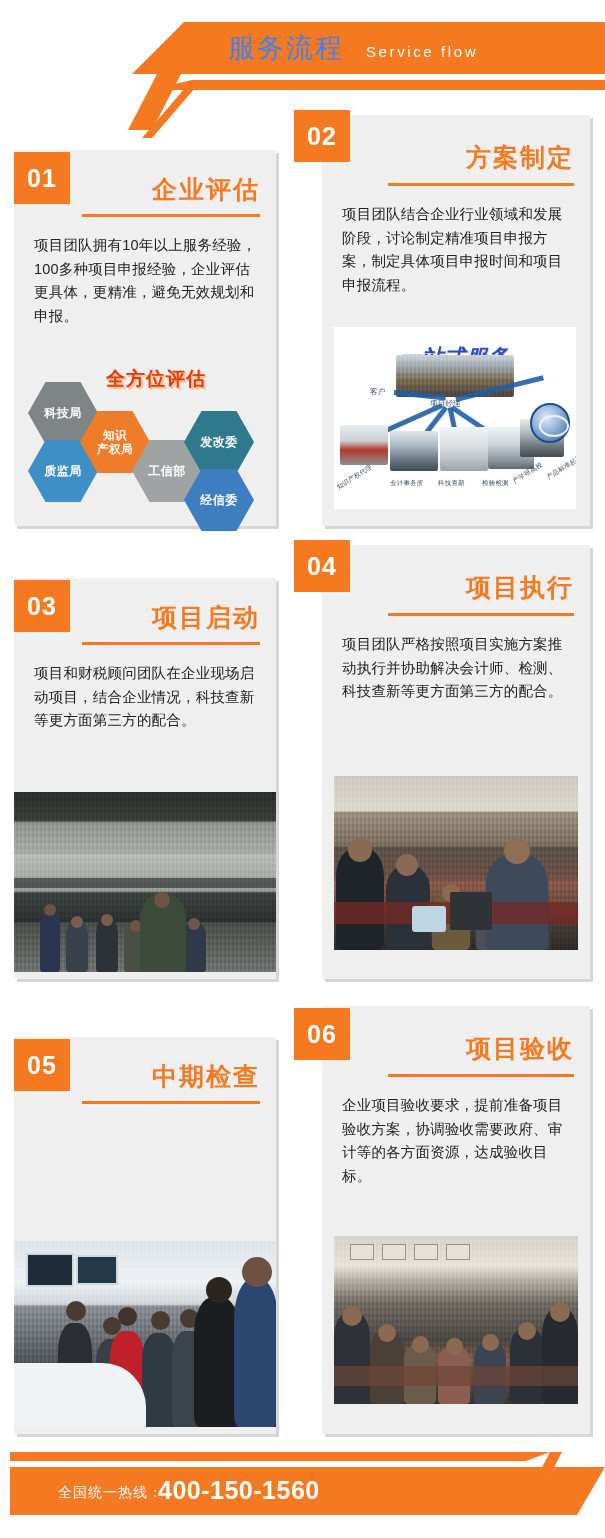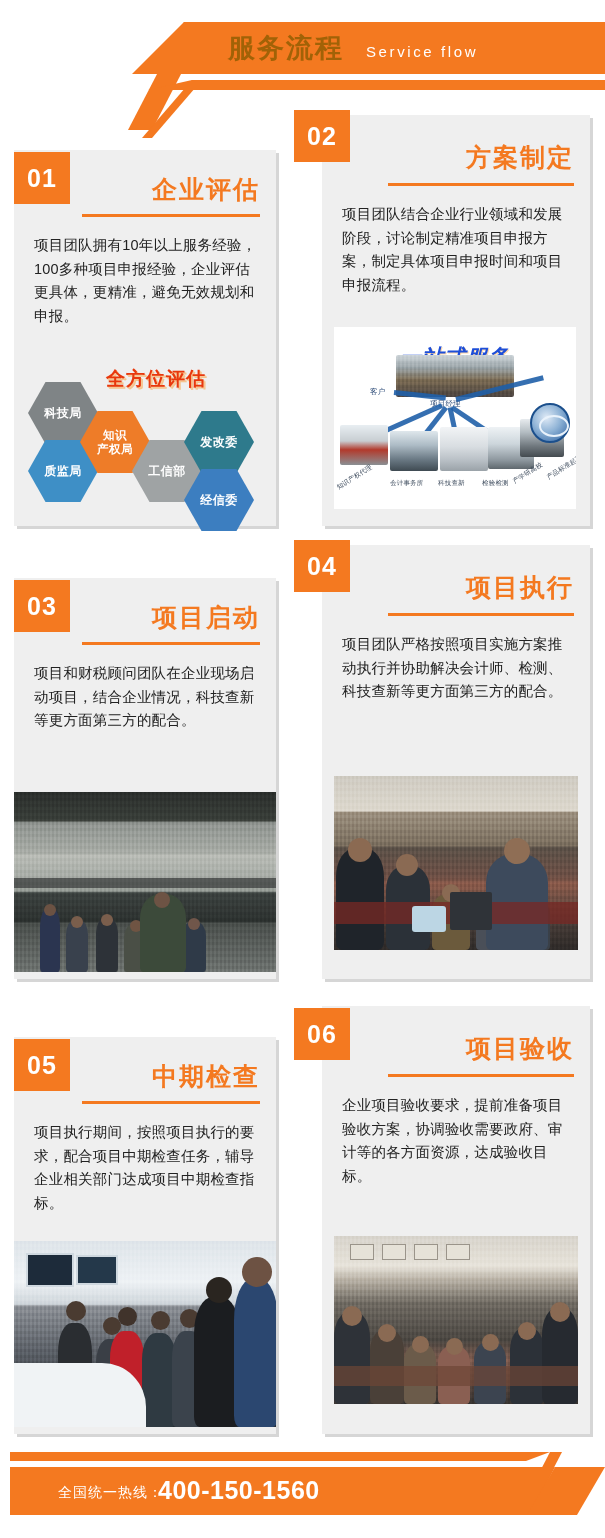--- a/index.html
+++ b/index.html
@@ -28,21 +28,21 @@
     background:#F47920;
     clip-path: polygon(44px 0, 457px 0, 457px 10px, 0 10px);
   }
   .hdr-line-ang {
     position:absolute; left:142px; top:80px; width:66px; height:58px;
     background:#F47920;
     clip-path: polygon(50px 0, 60px 0, 10px 58px, 0 58px);
   }
   .hdr-title {
     position:absolute; left:228px; top:30px;
-    color:#a16207; font-size:27px; font-weight:bold; letter-spacing:2px;
+    color:#3b82f6; font-size:27px; font-weight:normal; letter-spacing:2px;
     line-height:36px;
   }
   .hdr-sub {
     position:absolute; left:366px; top:41px;
     color:#ffffff; font-size:15px; letter-spacing:2.6px; line-height:22px;
     font-weight:300;
   }
 
   
   .card {
@@ -343,21 +343,20 @@
         <div style="position:absolute; left:78px; bottom:18px; width:34px; height:26px; background:#bcd6e4; border-radius:3px;"></div>
         <div style="position:absolute; left:116px;bottom:20px; width:42px; height:38px; background:#2f3338; border-radius:2px;"></div>
       </div>
     </div>
   </div>
   <div class="badge badge-r b4">04</div>
 
   <div class="card card-l r3-l">
     <div class="card-title" style="top:22px;">中期检查</div>
     <div class="title-rule" style="top:64px; width:178px;"></div>
-    <div class="card-body" style="top:84px;">项目执行期间，按照项目执行的要求，配合项目中期检查任务，辅导企业相关部门达成项目中期检查指标。</div>
 
     <div class="photo ph-lobby" style="left:0px; top:204px; width:262px; height:186px;">
       <div class="ph-grain"></div>
       <div class="ph-people">
         <div style="position:absolute; left:12px; top:12px; width:48px; height:34px; background:#1d2b3a; border:2px solid #cfd8df;"></div>
         <div style="position:absolute; left:62px; top:14px; width:42px; height:30px; background:#24384a; border:2px solid #cfd8df;"></div>
         <div class="figm" style="left:44px;  width:34px; height:104px; background:#2a2d31;"></div>
         <div class="fighd" style="left:52px; top:60px; width:20px; height:20px; background:#4a3b31;"></div>
         <div class="figm" style="left:82px;  width:30px; height:88px; background:#3a3f46;"></div>
         <div class="fighd" style="left:89px; top:76px; width:18px; height:18px; background:#4a3b31;"></div>

